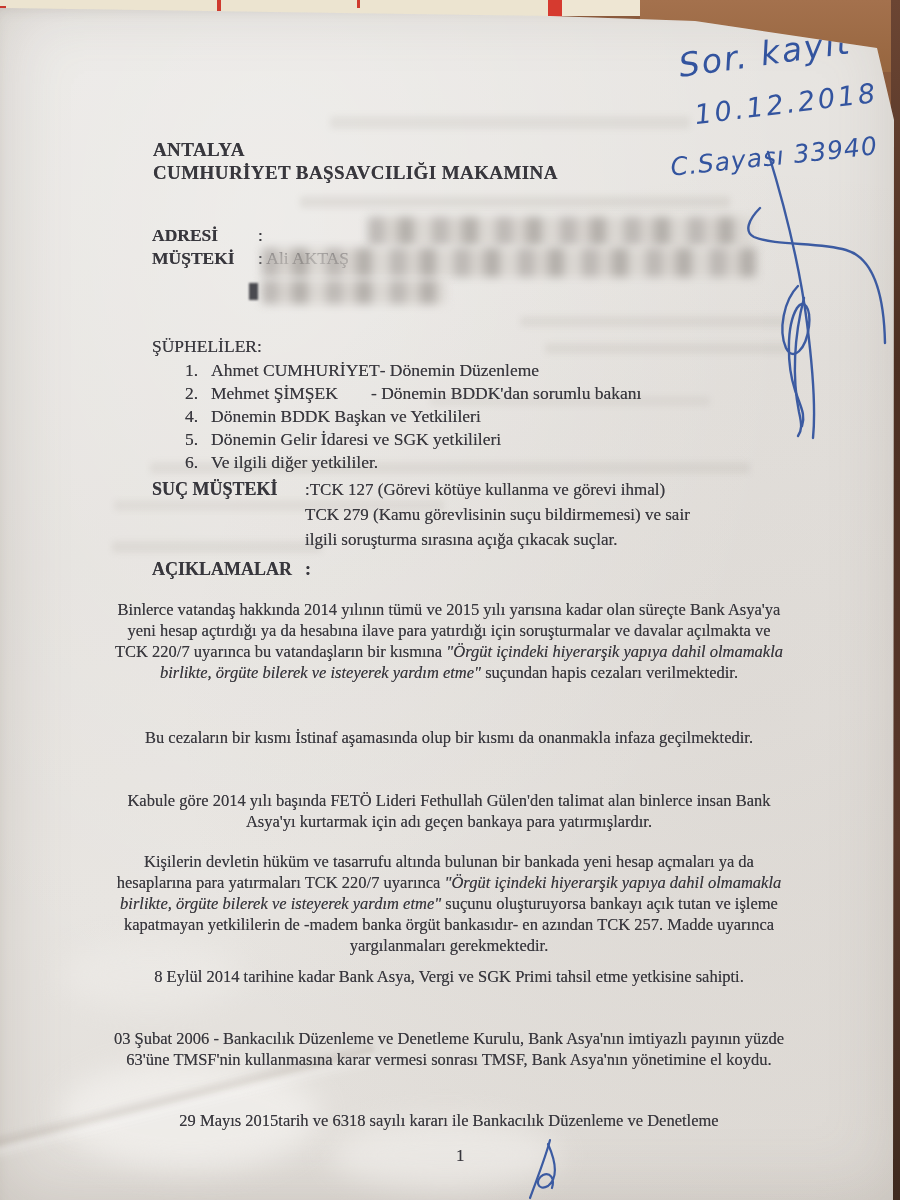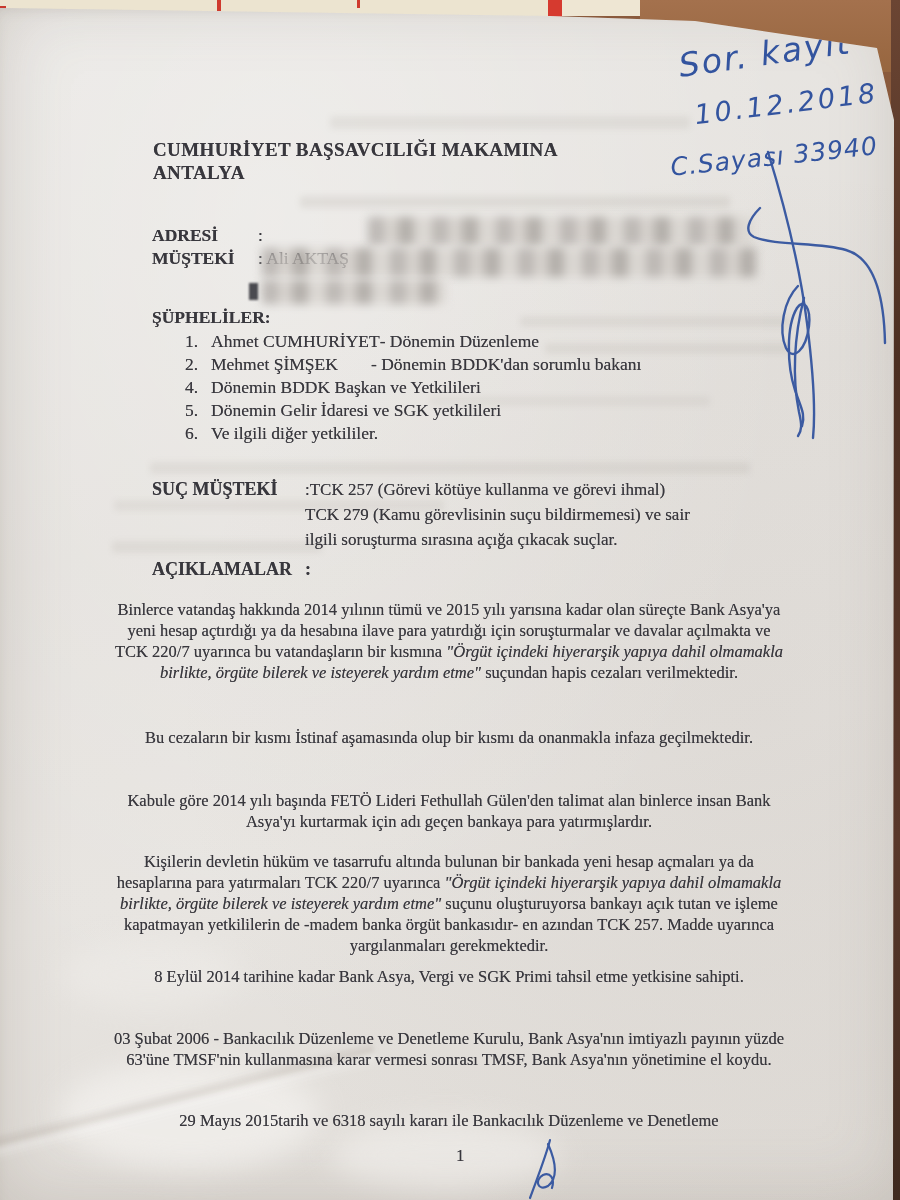--- a/index.html
+++ b/index.html
@@ -41,21 +41,21 @@
 
   
   .bleed{position:absolute;background:#827a6e;filter:blur(3px);border-radius:2px;}
 
   
   .doc{position:absolute;color:#38373d;text-shadow:0 0 .5px rgba(40,40,48,.6);}
   .hdr{left:153px;top:138px;font-size:19px;font-weight:bold;line-height:23px;letter-spacing:.4px;}
   .party{left:152px;top:224px;font-size:17.5px;line-height:23px;}
   .plabel{display:inline-block;width:106px;font-weight:bold;}
   .susp{left:152px;top:307px;font-size:17.5px;}
-  .susp .title{font-weight:bold;margin-bottom:2px;}
+  .susp .title{font-weight:normal;margin-bottom:2px;margin-top:29px;}
   .s-row{margin-left:33px;line-height:23px;}
   .s-num{display:inline-block;width:26px;}
   .s-name{display:inline-block;min-width:160px;}
   .charge{left:152px;top:477px;font-size:17px;line-height:25px;width:560px;}
   .c-label{position:absolute;left:0;top:0;font-weight:bold;font-size:18px;}
   .c-lines{margin-left:153px;}
   .acik{left:152px;top:559px;font-size:18px;font-weight:bold;}
   .acik .colon{position:absolute;left:153px;top:0;}
   .para{left:113px;font-size:16.5px;line-height:21px;width:672px;text-align:center;}
   .para em{font-style:italic;}
@@ -105,22 +105,22 @@
   <div class="bleed" style="left:330px;top:116px;width:360px;height:13px;opacity:.10"></div>
   <div class="bleed" style="left:300px;top:196px;width:430px;height:12px;opacity:.12"></div>
   <div class="bleed" style="left:520px;top:316px;width:270px;height:11px;opacity:.10"></div>
   <div class="bleed" style="left:545px;top:343px;width:245px;height:11px;opacity:.10"></div>
   <div class="bleed" style="left:430px;top:396px;width:280px;height:10px;opacity:.08"></div>
   <div class="bleed" style="left:150px;top:462px;width:600px;height:12px;opacity:.10"></div>
   <div class="bleed" style="left:114px;top:500px;width:330px;height:11px;opacity:.09"></div>
   <div class="bleed" style="left:112px;top:541px;width:210px;height:12px;opacity:.10"></div>
 
   <div class="doc hdr">
+    <div>ANTALYA</div>
     <div>CUMHURİYET BAŞSAVCILIĞI MAKAMINA</div>
-    <div>ANTALYA</div>
   </div>
 
   <div class="doc party">
     <div>
       <span class="plabel">ADRESİ</span><span>:</span>
     </div>
     <div>
       <span class="plabel">MÜŞTEKİ</span><span>: Ali AKTAŞ</span>
     </div>
   </div>
@@ -135,21 +135,21 @@
     <div class="s-row"><span class="s-num">1.</span><span class="s-name">Ahmet CUMHURİYET</span><span>- Dönemin Düzenleme</span></div>
     <div class="s-row"><span class="s-num">2.</span><span class="s-name">Mehmet ŞİMŞEK</span><span>- Dönemin BDDK'dan sorumlu bakanı</span></div>
     <div class="s-row"><span class="s-num">4.</span><span class="s-name">Dönemin BDDK Başkan ve Yetkilileri</span><span></span></div>
     <div class="s-row"><span class="s-num">5.</span><span class="s-name">Dönemin Gelir İdaresi ve SGK yetkilileri</span><span></span></div>
     <div class="s-row"><span class="s-num">6.</span><span class="s-name">Ve ilgili diğer yetkililer.</span><span></span></div>
   </div>
 
   <div class="doc charge">
     <span class="c-label">SUÇ MÜŞTEKİ</span>
     <div class="c-lines">
-      <div>:TCK 257 (Görevi kötüye kullanma ve görevi ihmal)</div>
+      <div>:TCK 127 (Görevi kötüye kullanma ve görevi ihmal)</div>
       <div>TCK 279 (Kamu görevlisinin suçu bildirmemesi) ve sair</div>
       <div>ilgili soruşturma sırasına açığa çıkacak suçlar.</div>
     </div>
   </div>
 
   <div class="doc acik">
     <span>AÇIKLAMALAR</span>
     <span class="colon">:</span>
   </div>
 

